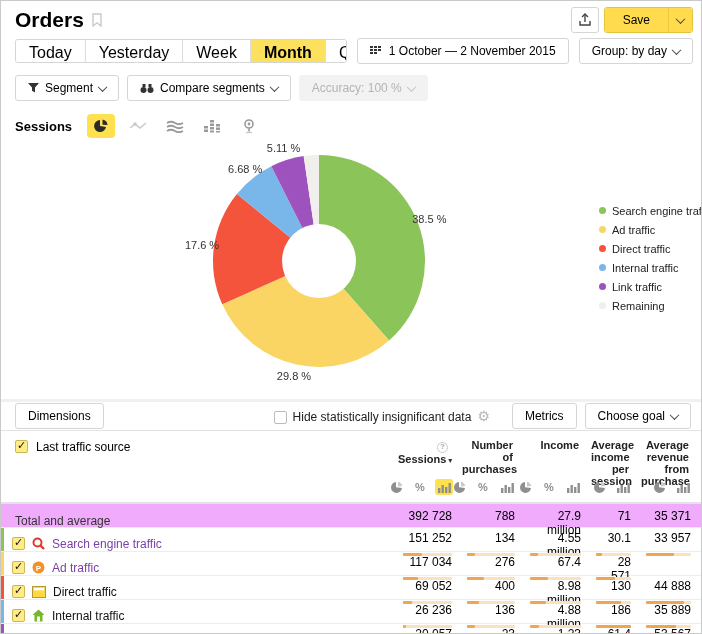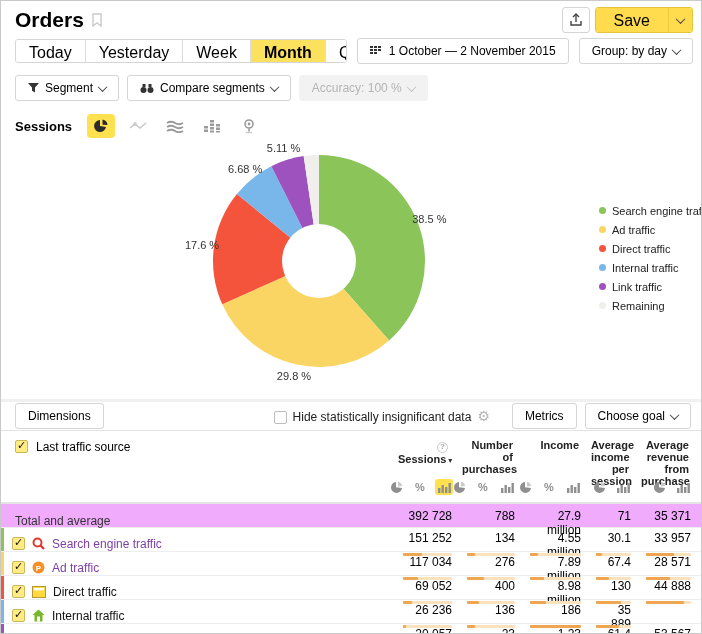--- a/index.html
+++ b/index.html
@@ -16,21 +16,21 @@
   .title { font-size:21px; font-weight:bold; letter-spacing:0; }
   .bookmark { margin-left:8px; display:inline-flex; }
   .hdr-right { margin-left:auto; display:flex; align-items:center; gap:5px; }
   .btn {
     display:inline-flex; align-items:center; gap:6px;
     border:1px solid #d5d5d5; border-radius:3px; background:#fff;
     padding:4px 12px; font-size:12px; cursor:pointer; white-space:nowrap; height:26px;
   }
   .icon-btn { padding:4px 6px; width:28px; justify-content:center; }
   .save-split { display:inline-flex; height:26px; border-radius:3px; overflow:hidden; border:1px solid #e3c43c; }
-  .save-main { background:#ffdb4d; border:none; padding:4px 18px; font-size:16px; cursor:pointer; font-family:inherit; }
+  .save-main { background:#ffdb4d; border:none; padding:4px 18px; font-size:12px; cursor:pointer; font-family:inherit; }
   .save-arrow { background:#ffdb4d; border:none; border-left:1px solid #ecc93f; width:24px; cursor:pointer; display:flex; align-items:center; justify-content:center; }
   .chev { width:7px; height:7px; border-right:1.5px solid #444; border-bottom:1.5px solid #444; transform:rotate(45deg) translate(-1px,-1px); display:inline-block; }
   
   .row1 { display:flex; align-items:center; gap:10px; padding:2px 8px 0 14px; height:30px; }
   .tabs { display:flex; border:1px solid #d5d5d5; border-radius:3px; overflow:hidden; height:24px; }
   .tab { padding:4px 13px; font-size:16px; border-right:1px solid #ddd; cursor:pointer; background:#fff; white-space:nowrap; }
   .tab:last-child { border-right:none; }
   .tab.active { background:#fce15e; font-weight:bold; }
   .row2 { display:flex; align-items:center; gap:8px; padding:10px 8px 0 14px; height:36px; }
   .btn.disabled { background:#f2f2f2; border-color:#f2f2f2; color:#b4b4b4; cursor:default; }
@@ -434,23 +434,20 @@
           </svg>
         </span>
         <span class="src-link visited">Ad traffic</span>
       </div>
       <div class="td-num"><span>117 034</span><div class="bar">
           <i style="width: 29.8%;"></i>
         </div></div>
       <div class="td-num"><span>276</span><div class="bar">
           <i style="width: 35%;"></i>
         </div></div>
-      <div class="td-num"><span>7.89 million</span><div class="bar">
-          <i style="width: 28.3%;"></i>
-        </div></div>
       <div class="td-num"><span>67.4</span><div class="bar">
           <i style="width: 36%;"></i>
         </div></div>
       <div class="td-num"><span>28 571</span><div class="bar">
           <i style="width: 53%;"></i>
         </div></div>
     </div>
     <div class="grid trow data">
       <div class="td-name">
         <span class="strip" style="background: rgb(244, 84, 60);"></span>
@@ -490,20 +487,23 @@
           </svg>
         </span>
         <span class="src-link plain">Internal traffic</span>
       </div>
       <div class="td-num"><span>26 236</span><div class="bar">
           <i style="width: 6.7%;"></i>
         </div></div>
       <div class="td-num"><span>136</span><div class="bar">
           <i style="width: 17.3%;"></i>
         </div></div>
+      <div class="td-num"><span>4.88 million</span><div class="bar">
+          <i style="width: 17.5%;"></i>
+        </div></div>
       <div class="td-num"><span>186</span><div class="bar">
           <i style="width: 100%;"></i>
         </div></div>
       <div class="td-num"><span>35 889</span><div class="bar">
           <i style="width: 67%;"></i>
         </div></div>
     </div>
     <div class="grid trow data">
       <div class="td-name">
         <span class="strip" style="background: rgb(157, 82, 190);"></span>

